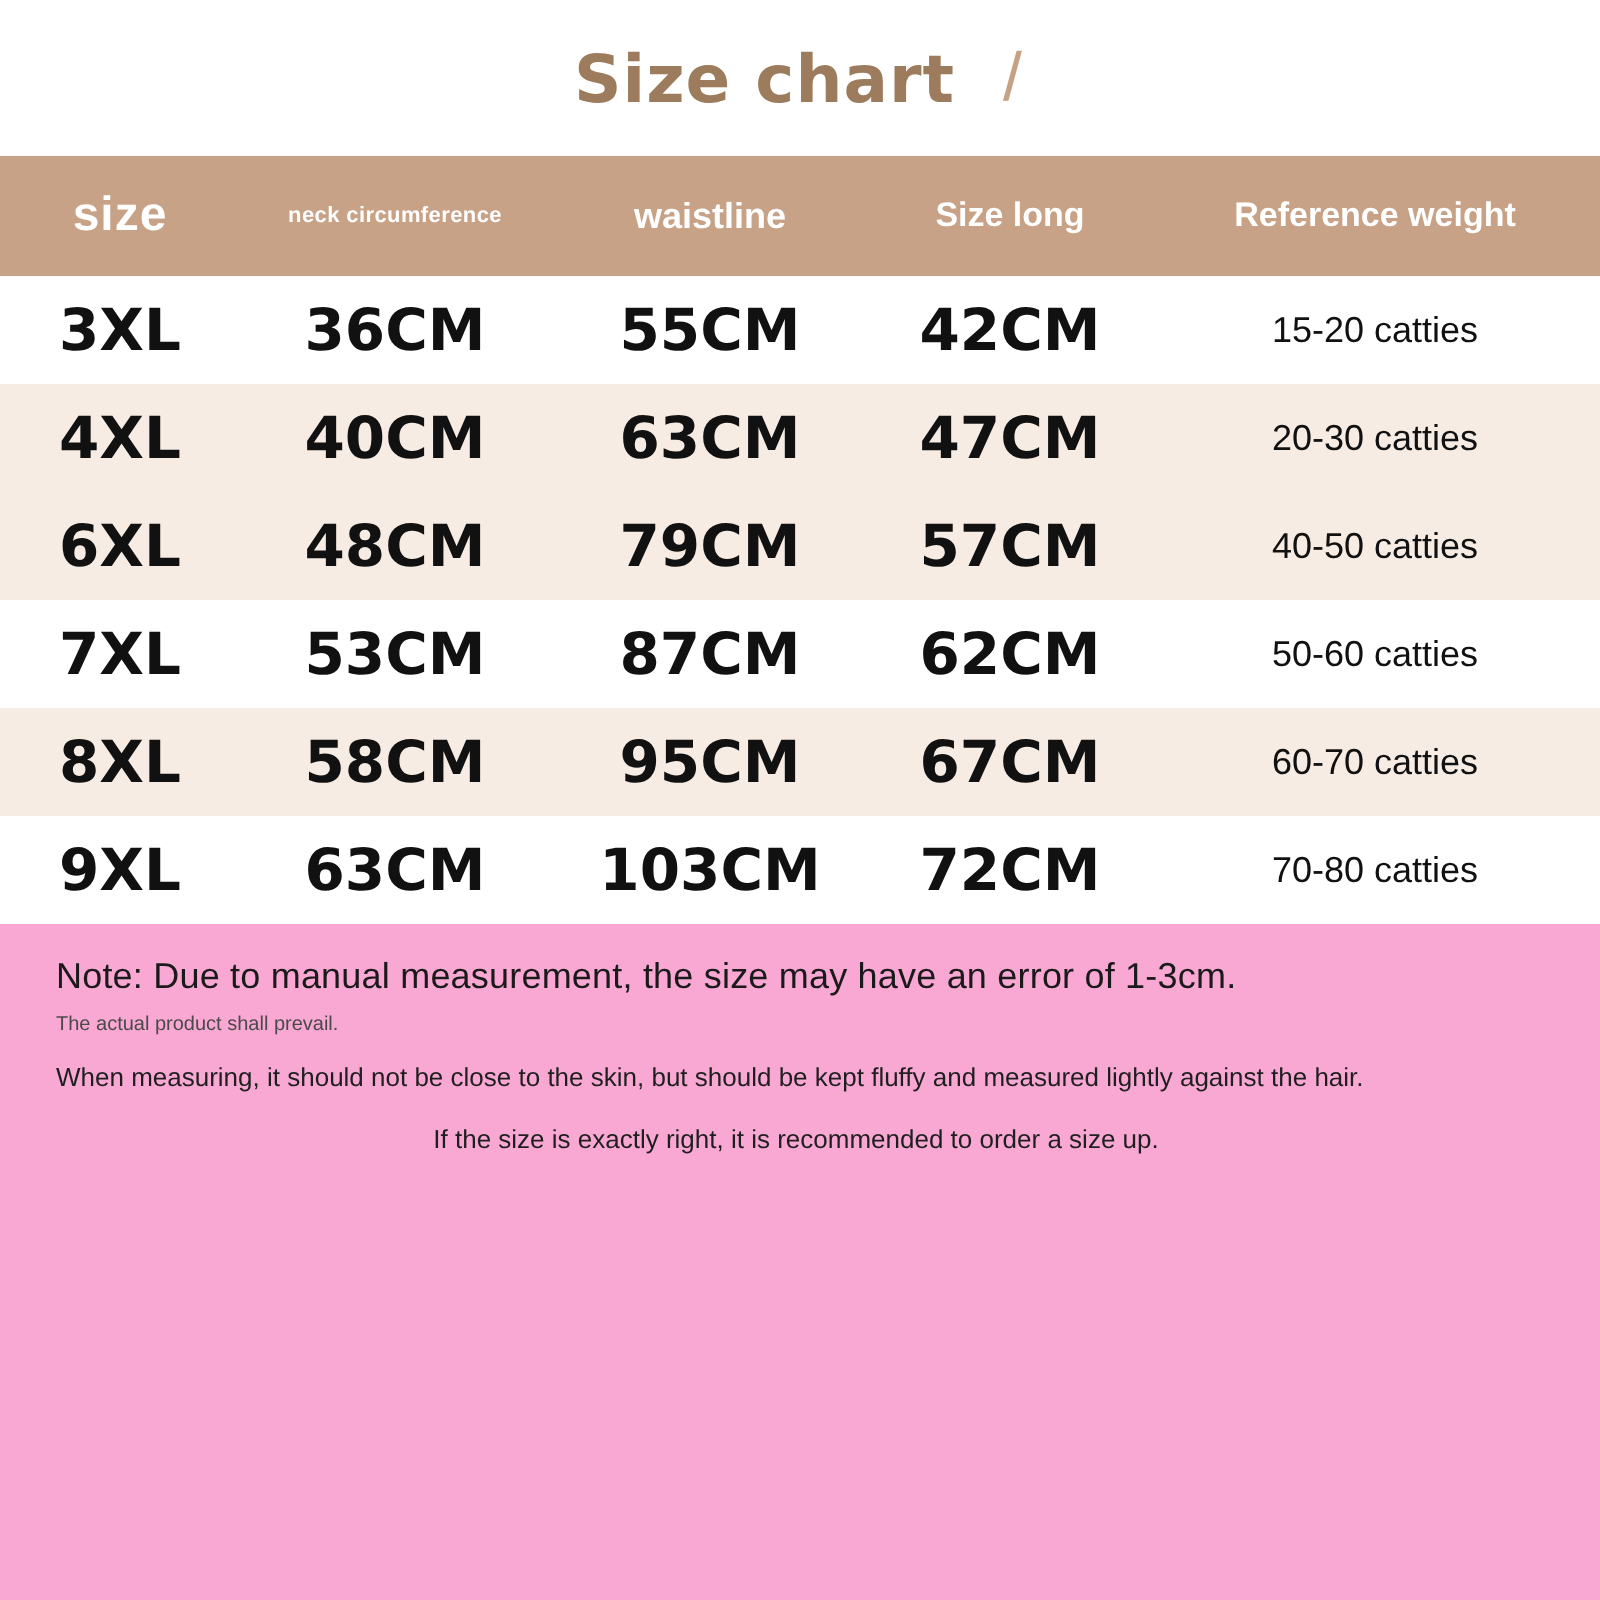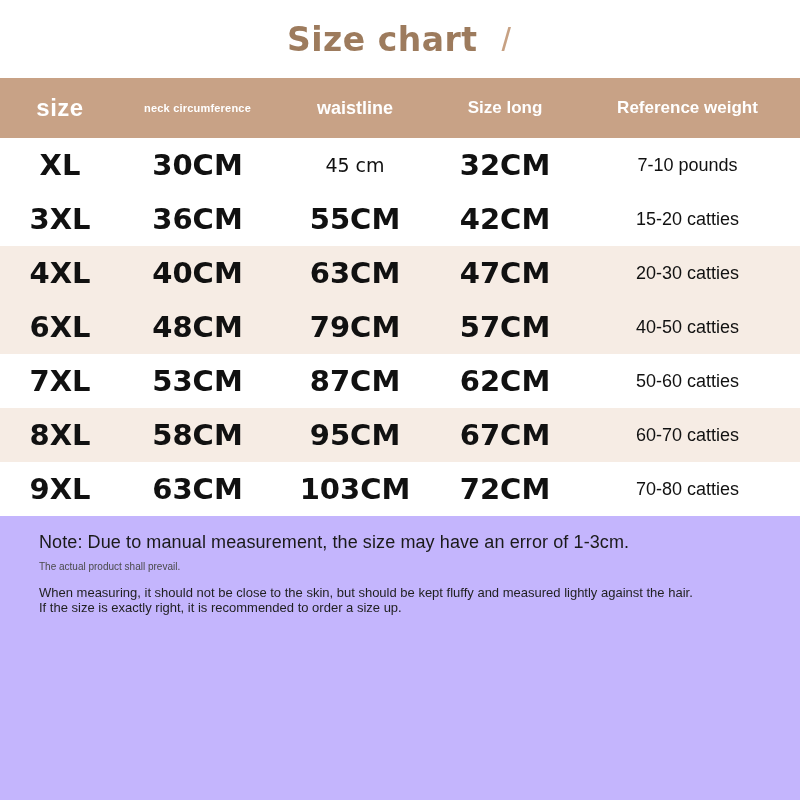--- a/index.html
+++ b/index.html
@@ -10,21 +10,21 @@
     width: 800px;
     height: 800px;
     background: #ffffff;
     font-family: "Liberation Sans", sans-serif;
     overflow: hidden;
   }
   .page {
     position: relative;
     width: 800px;
     height: 800px;
-    background: #c4b5fd;
+    background: #f9a8d4;
   }
 
   
   .header {
     position: relative;
     height: 78px;
     background: #ffffff;
     display: flex;
     align-items: center;
     justify-content: center;
@@ -109,38 +109,39 @@
     font-weight: normal;
   }
   .cell-ref {
     font-size: 18px;
     font-weight: normal;
     color: #1a1a1a;
   }
 
   
   .notes {
-    padding: 16px 32px 0 39px;
+    padding: 16px 32px 0 28px;
   }
   .note-main {
     font-size: 18px;
     color: #1a1a1a;
     margin-bottom: 8px;
     letter-spacing: 0.1px;
   }
   .note-tiny {
     font-size: 10px;
     color: #4a4a4a;
     margin-bottom: 13px;
   }
   .note-line {
     font-size: 13px;
     color: #1f1f1f;
-  }
-  .note-line:last-child { margin-bottom: 0; }
+    margin-bottom: 16px;
+  }
+  .note-line:last-child { margin-bottom: 0; text-align: center; }
 </style>
 </head>
 <body>
 
 <div class="page">
 
   <div class="header">
     <div class="header-inner">
       <div class="title-main">Size chart</div>
       <div class="title-slash">/</div>
@@ -159,27 +160,20 @@
       <tr class="head-row">
         <th class="h-size">size</th>
         <th class="h-neck">neck circumference</th>
         <th class="h-waist">waistline</th>
         <th class="h-back">Size long</th>
         <th class="h-ref">Reference weight</th>
       </tr>
     </thead>
     <tbody>
       <tr class="row-odd">
-        <td class="cell-size">XL</td>
-        <td class="cell-num">30CM</td>
-        <td class="cell-num small">45 cm</td>
-        <td class="cell-num">32CM</td>
-        <td class="cell-ref">7-10 pounds</td>
-      </tr>
-      <tr class="row-odd">
         <td class="cell-size">3XL</td>
         <td class="cell-num">36CM</td>
         <td class="cell-num">55CM</td>
         <td class="cell-num">42CM</td>
         <td class="cell-ref">15-20 catties</td>
       </tr>
       <tr class="row-even">
         <td class="cell-size">4XL</td>
         <td class="cell-num">40CM</td>
         <td class="cell-num">63CM</td>

